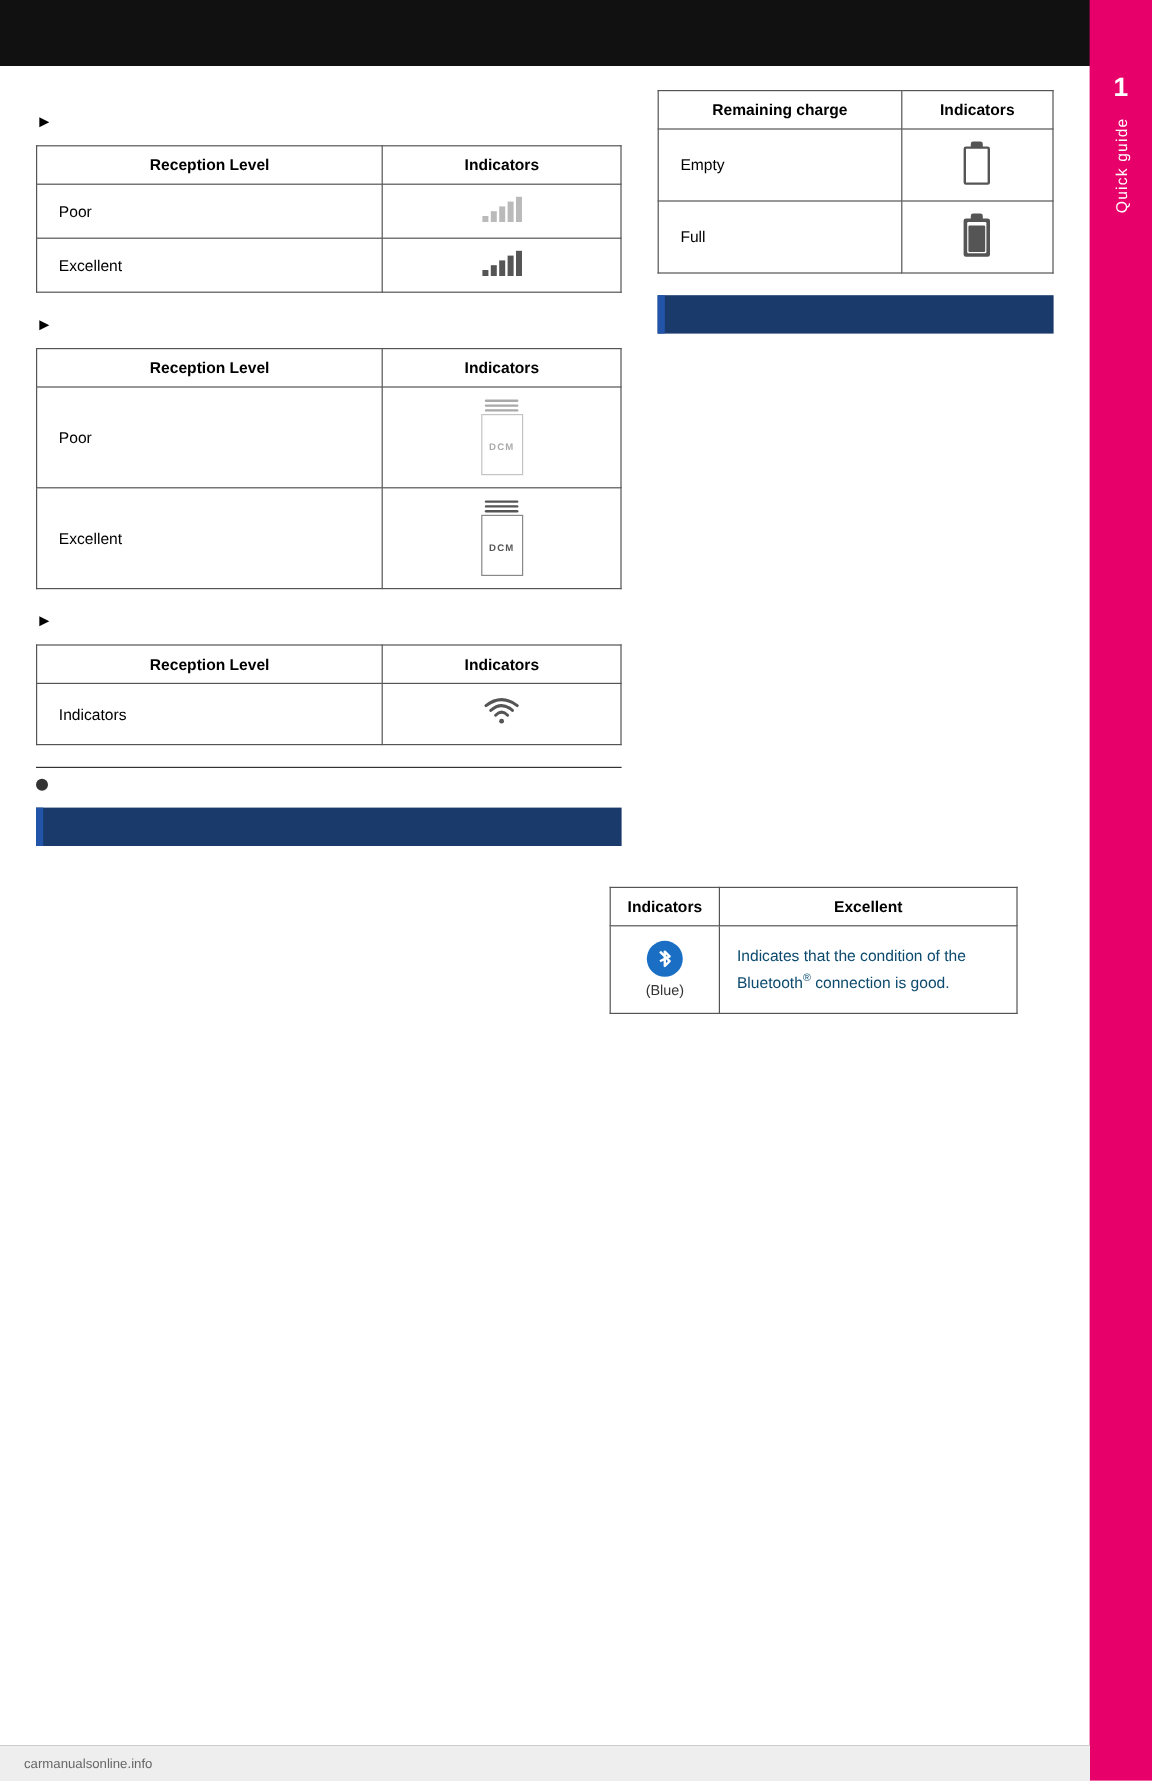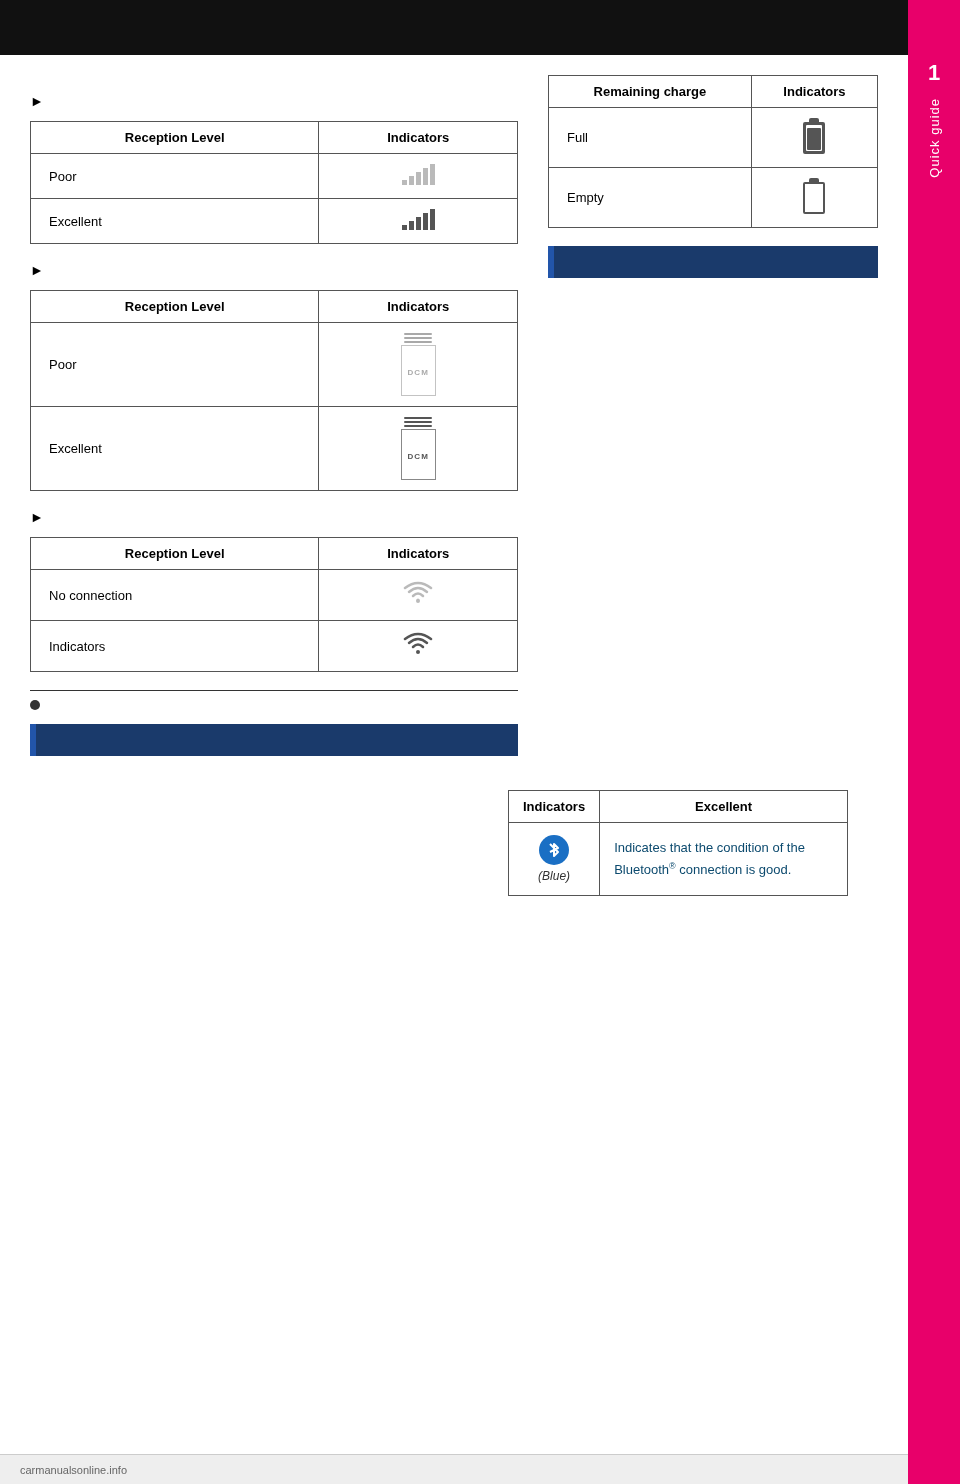--- a/index.html
+++ b/index.html
@@ -265,21 +265,20 @@
       color: white;
       font-size: 16px;
       font-weight: bold;
     }
 
     .bt-label {
       font-size: 12px;
       color: #333;
       margin-top: 4px;
       text-align: center;
-      font-style: italic;
     }
 
     .bt-cell {
       text-align: center;
     }
 
     .conditions-text {
       font-size: 13px;
       line-height: 1.6;
       color: #0c4a6e;
@@ -418,34 +417,20 @@
 
       <table class="indicator-table">
         <thead>
           <tr>
             <th>Reception Level</th>
             <th>Indicators</th>
           </tr>
         </thead>
         <tbody>
           <tr>
-            <td class="label">No connection</td>
-            <td>
-              <span class="wifi-icon wifi-dim">
-                <svg width="30" height="24" viewBox="0 0 30 24">
-                  <path d="M15 20 L15 20" stroke="#555" stroke-width="3" stroke-linecap="round"></path>
-                  <path d="M10 16 Q15 11 20 16" stroke="#555" stroke-width="2.5" fill="none" stroke-linecap="round"></path>
-                  <path d="M6 12 Q15 4 24 12" stroke="#555" stroke-width="2.5" fill="none" stroke-linecap="round"></path>
-                  <path d="M2 8 Q15 -2 28 8" stroke="#555" stroke-width="2.5" fill="none" stroke-linecap="round"></path>
-                  <circle cx="15" cy="21" r="2" fill="#555"></circle>
-                </svg>
-              </span>
-            </td>
-          </tr>
-          <tr>
             <td class="label">Indicators</td>
             <td>
               <span class="wifi-icon">
                 <svg width="30" height="24" viewBox="0 0 30 24">
                   <path d="M10 16 Q15 11 20 16" stroke="#555" stroke-width="2.5" fill="none" stroke-linecap="round"></path>
                   <path d="M6 12 Q15 4 24 12" stroke="#555" stroke-width="2.5" fill="none" stroke-linecap="round"></path>
                   <path d="M2 8 Q15 -2 28 8" stroke="#555" stroke-width="2.5" fill="none" stroke-linecap="round"></path>
                   <circle cx="15" cy="21" r="2" fill="#555"></circle>
                 </svg>
               </span>
@@ -470,37 +455,37 @@
 
       <table class="indicator-table">
         <thead>
           <tr>
             <th>Remaining charge</th>
             <th>Indicators</th>
           </tr>
         </thead>
         <tbody>
           <tr>
+            <td class="label">Empty</td>
+            <td style="text-align:center;">
+              <div style="display:inline-block; position:relative; width:22px; height:36px;">
+                <div style="position:absolute; top:4px; left:0; width:22px; height:32px; border:2px solid #555; border-radius:2px;"></div>
+                <div style="position:absolute; top:0; left:6px; width:10px; height:5px; background:#555; border-radius:2px 2px 0 0;"></div>
+              </div>
+            </td>
+          </tr>
+          <tr>
             <td class="label">Full</td>
             <td style="text-align:center;">
               <div style="display:inline-block; position:relative; width:22px; height:36px;">
                 <div style="position:absolute; top:4px; left:0; width:22px; height:32px; border:2px solid #555; border-radius:2px; background:#555;">
                   <div style="position:absolute; top:1px; left:1px; right:1px; bottom:1px; background:#fff; border-radius:1px;">
                     <div style="position:absolute; bottom:1px; left:1px; right:1px; height:85%; background:#555; border-radius:1px;"></div>
                   </div>
                 </div>
-                <div style="position:absolute; top:0; left:6px; width:10px; height:5px; background:#555; border-radius:2px 2px 0 0;"></div>
-              </div>
-            </td>
-          </tr>
-          <tr>
-            <td class="label">Empty</td>
-            <td style="text-align:center;">
-              <div style="display:inline-block; position:relative; width:22px; height:36px;">
-                <div style="position:absolute; top:4px; left:0; width:22px; height:32px; border:2px solid #555; border-radius:2px;"></div>
                 <div style="position:absolute; top:0; left:6px; width:10px; height:5px; background:#555; border-radius:2px 2px 0 0;"></div>
               </div>
             </td>
           </tr>
         </tbody>
       </table>
 
       <div class="blue-box">
         <span></span>
       </div>

